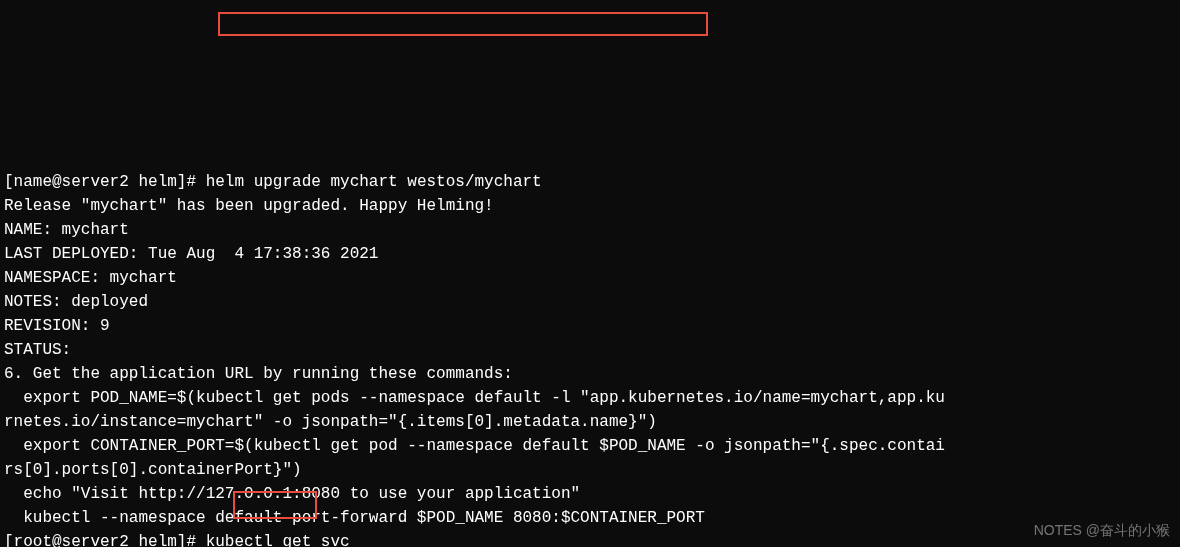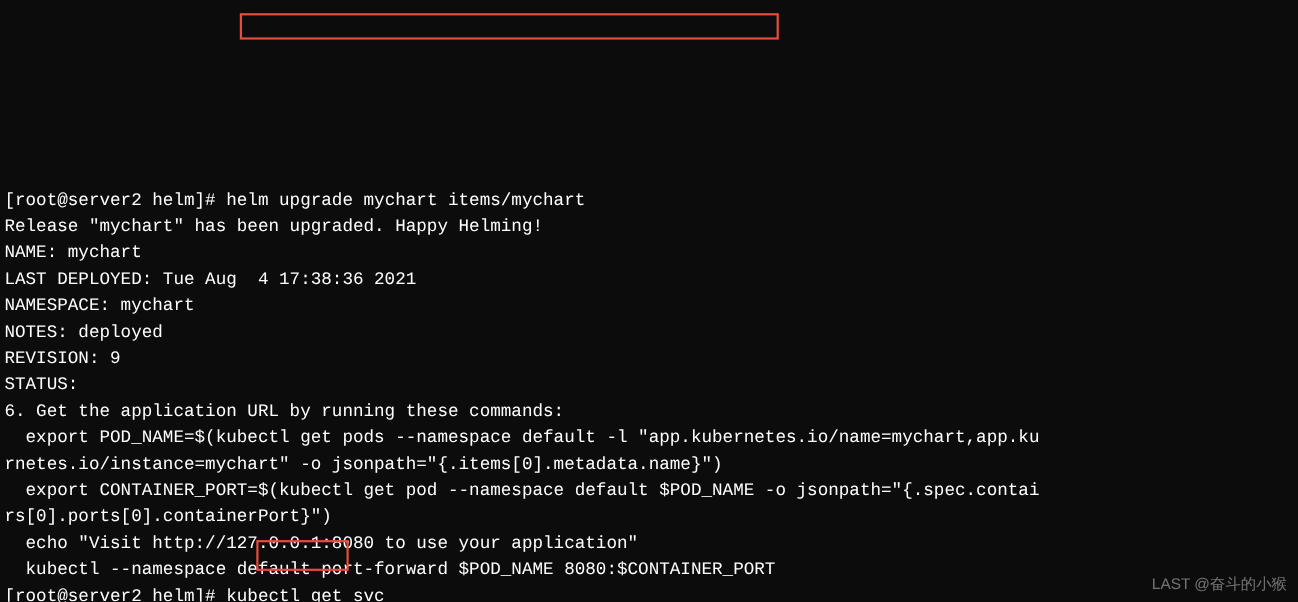--- a/index.html
+++ b/index.html
@@ -50,21 +50,21 @@
     }
   </style>
 </head>
 <body>
 
 
 
 <div class="red-box" id="box1"></div>
 <div class="red-box" id="box2"></div>
 
-<div class="terminal-line"><span>[root@server2 helm]# </span><span>helm upgrade mychart items/mychart</span>
+<div class="terminal-line"><span>[name@server2 helm]# </span><span>helm upgrade mychart westos/mychart</span>
 <span>Release "mychart" has been upgraded. Happy Helming!</span>
 <span>NAME: mychart</span>
 <span>LAST DEPLOYED: Tue Aug  4 17:38:36 2021</span>
 <span>NAMESPACE: mychart</span>
 <span>NOTES: deployed</span>
 <span>REVISION: 9</span>
 <span>STATUS:</span>
 <span>6. Get the application URL by running these commands:</span>
 <span>  export POD_NAME=$(kubectl get pods --namespace default -l "app.kubernetes.io/name=mychart,app.ku</span>
 <span>rnetes.io/instance=mychart" -o jsonpath="{.items[0].metadata.name}")</span>
@@ -73,16 +73,16 @@
 <span>  echo "Visit http://127.0.0.1:8080 to use your application"</span>
 <span>  kubectl --namespace default port-forward $POD_NAME 8080:$CONTAINER_PORT</span>
 <span>[root@server2 helm]# kubectl get svc</span>
 
 
 
 
 
 </div>
 
-<div class="watermark">LAST @奋斗的小猴</div>
+<div class="watermark">NOTES @奋斗的小猴</div>
 
 
 
 
 </body></html>

